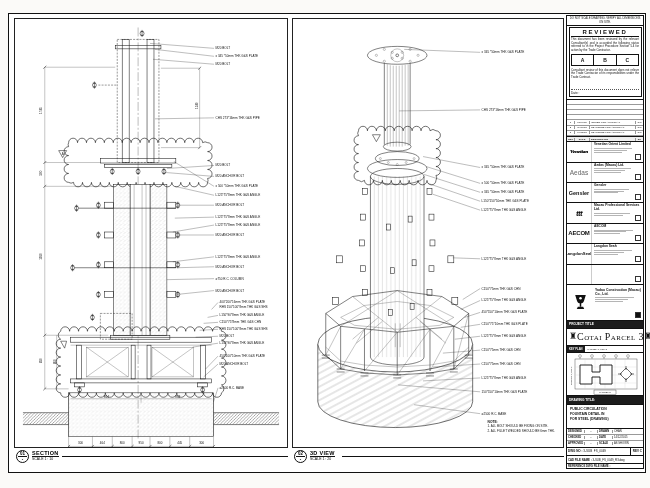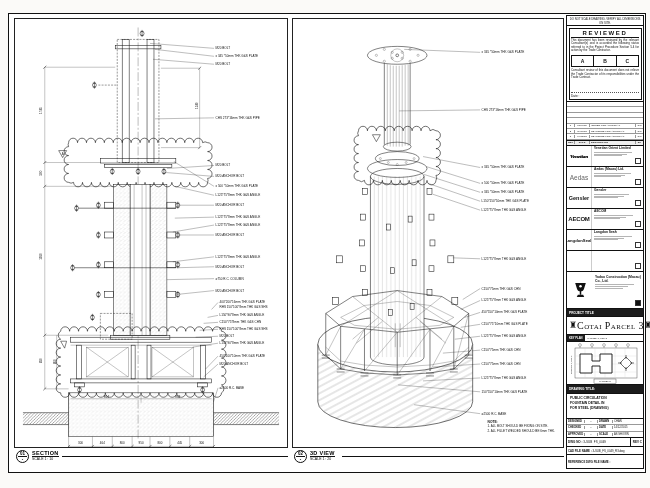--- a/index.html
+++ b/index.html
@@ -537,20 +537,29 @@
       <div class="c-logo lg2">Gensler</div>
       <div class="c-body">
           <div class="c-name">Gensler</div>
         <div class="tl" style="width:74%"></div>
           <div class="tl" style="width:64%"></div>
           <div class="tl" style="width:52%"></div>
         <div class="cb"></div>
         </div>
     </div>
     <div class="consultant">
+      <div class="c-logo lg3">ttt</div>
+      <div class="c-body">
+          <div class="c-name">Macau Professional Services Ltd.</div>
+        <div class="tl" style="width:76%"></div>
+          <div class="tl" style="width:62%"></div>
+        <div class="cb"></div>
+        </div>
+    </div>
+    <div class="consultant">
       <div class="c-logo lg4">AECOM</div>
       <div class="c-body">
           <div class="c-name">AECOM</div>
         <div class="tl" style="width:82%"></div>
           <div class="tl" style="width:68%"></div>
           <div class="tl" style="width:55%"></div>
         <div class="cb"></div>
         </div>
     </div>
     <div class="consultant">

